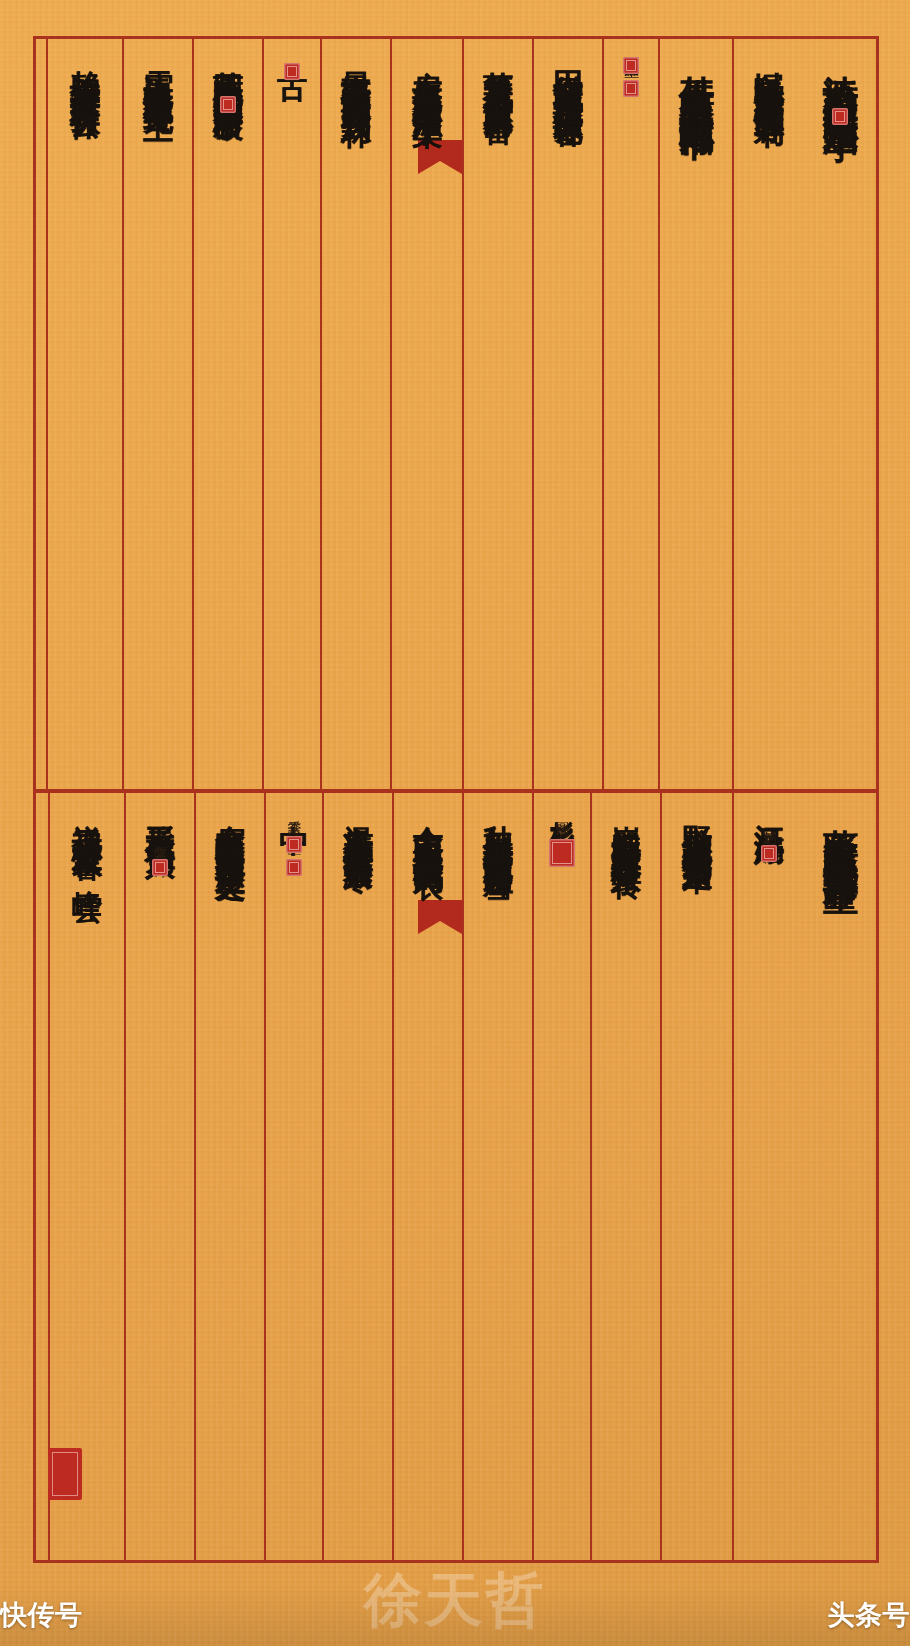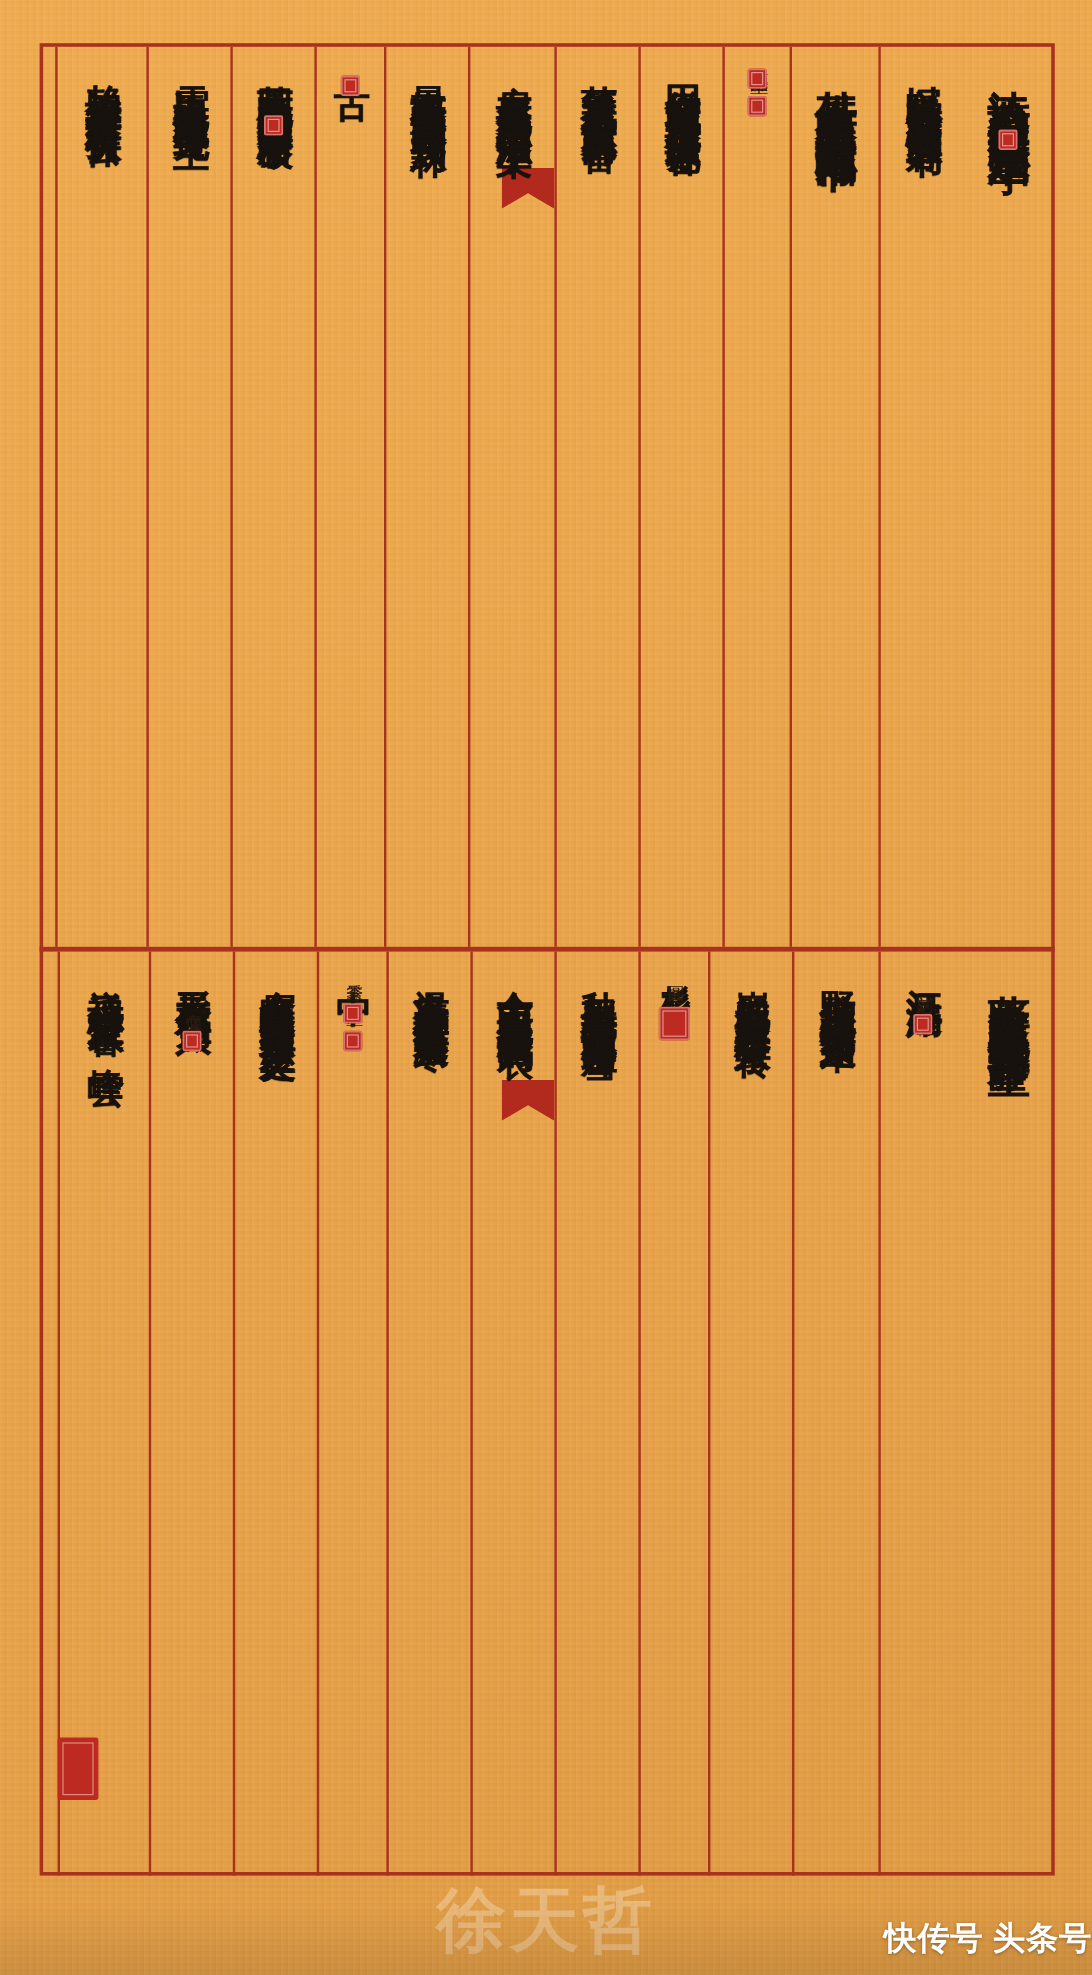--- a/index.html
+++ b/index.html
@@ -158,22 +158,22 @@
 
   
   #watermark {
     position: absolute;
     left: 0;
     bottom: 0;
     width: 910px;
     height: 62px;
     display: flex;
     align-items: center;
-    justify-content: flex-end;
-    gap: 8px;
+    justify-content: space-between;
+    gap: 20px;
     color: #ffffff;
     font-family: "Liberation Sans", sans-serif;
     font-size: 27px;
     font-weight: 700;
     letter-spacing: 0.02em;
     text-shadow: 0 1px 3px rgba(0,0,0,0.35);
     background: linear-gradient(to top, rgba(0,0,0,0.10), rgba(0,0,0,0.0));
   }
   #watermark-ghost {
     position: absolute;

